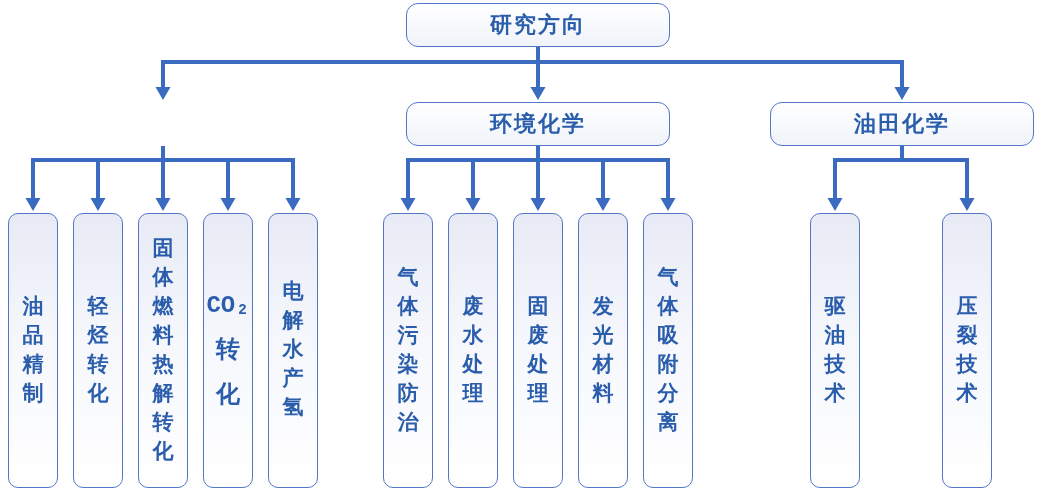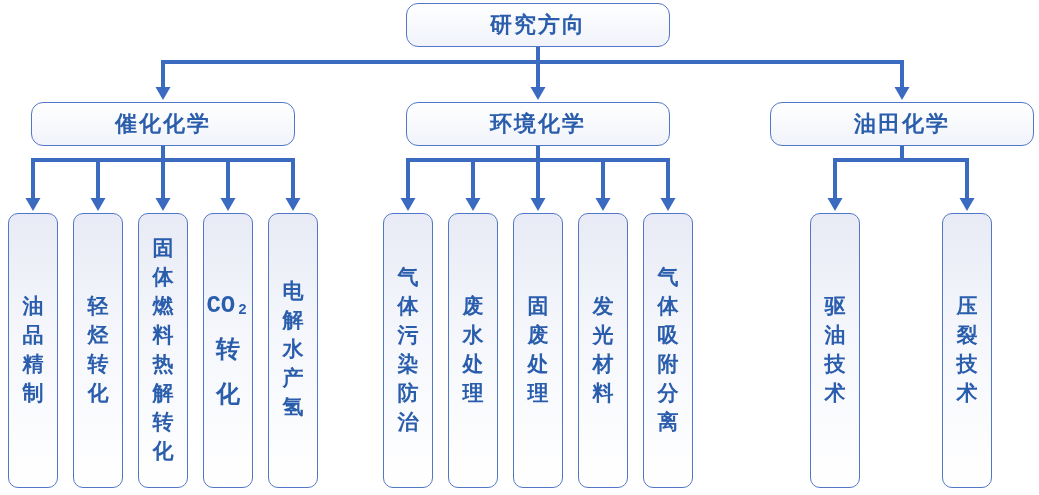--- a/index.html
+++ b/index.html
@@ -76,23 +76,20 @@
       <line class="ln" x1="967" y1="158" x2="967" y2="199"></line>
       <polygon class="ah" points="827.5,198 842.5,198 835,211"></polygon>
       <polygon class="ah" points="959.5,198 974.5,198 967,211"></polygon>
     </g>
   </svg>
 
   <div class="node" style="left:406px;top:3px;width:264px;height:44px">
     <span>研究方向</span>
   </div>
 
-  <div class="node" style="left:31px;top:102px;width:264px;height:44px">
-    <span>催化化学</span>
-  </div>
   <div class="node" style="left:406px;top:102px;width:264px;height:44px">
     <span>环境化学</span>
   </div>
   <div class="node" style="left:770px;top:102px;width:264px;height:44px">
     <span>油田化学</span>
   </div>
 
   <div class="node leaf" style="left:8px;top:213px;width:50px;height:275px">
     <span class="vtext">油
 品

